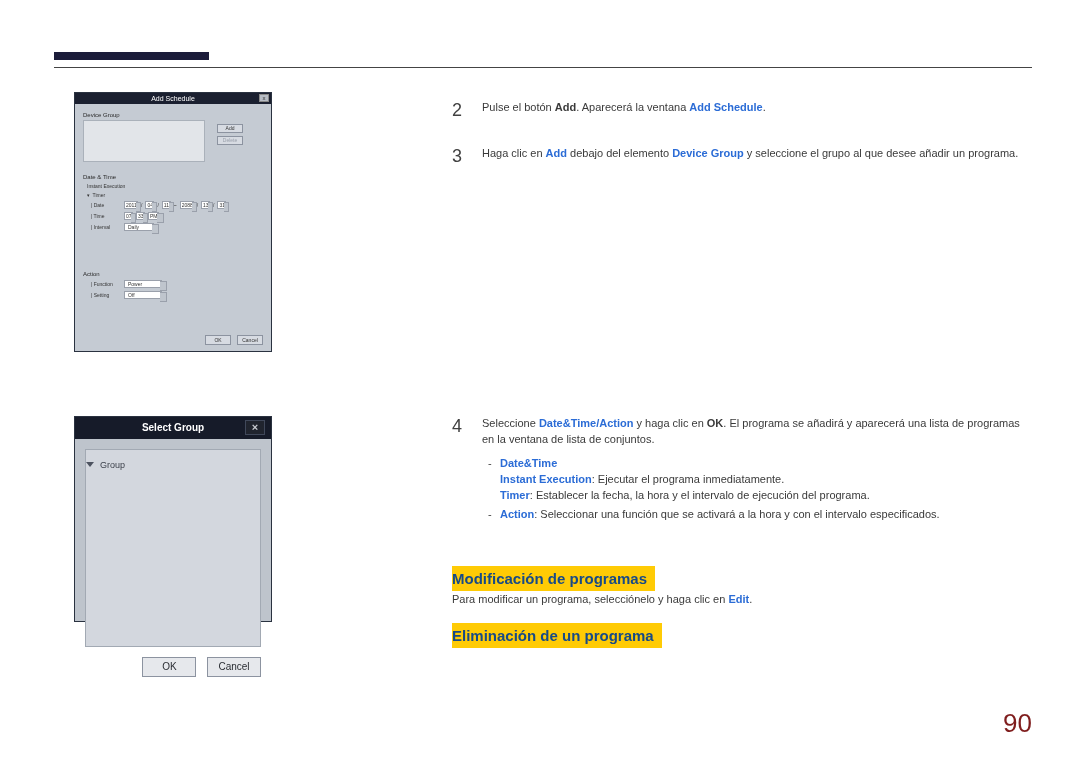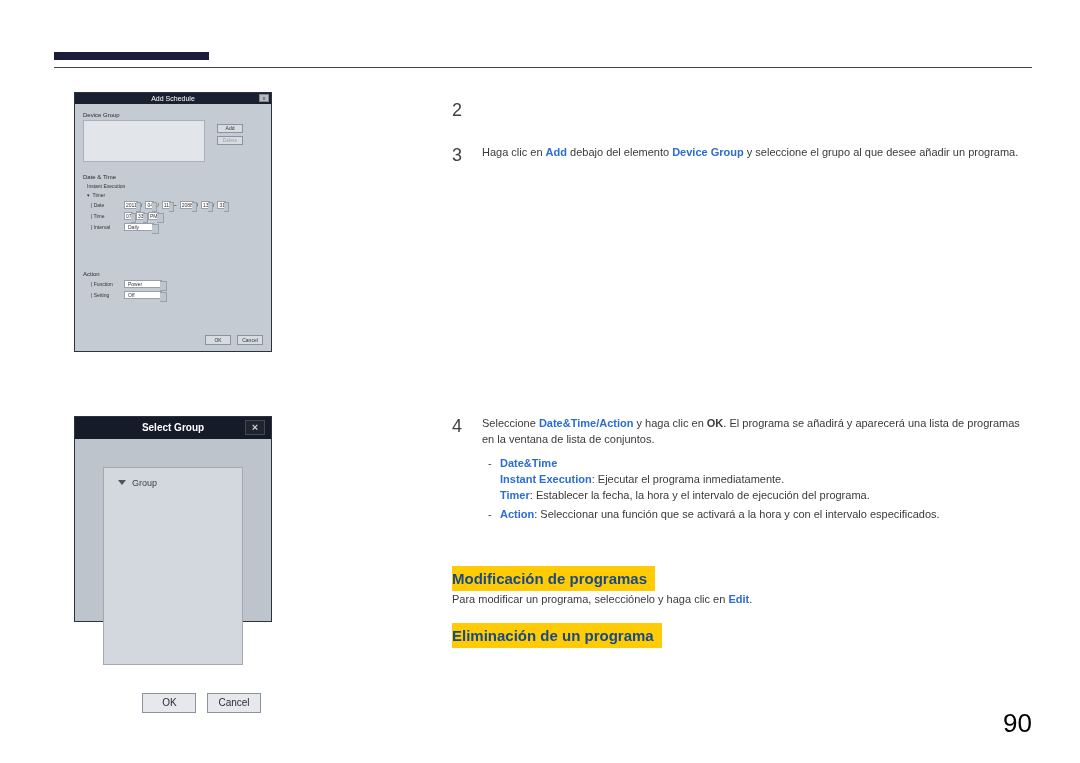--- a/index.html
+++ b/index.html
@@ -25,21 +25,21 @@
     left: 54px;
     right: 48px;
     height: 1px;
     background: #444;
   }
   .page-num {
     position: absolute;
     bottom: 24px;
     right: 48px;
     font-size: 26px;
-    color: #000000;
+    color: #7f1d1d;
     font-weight: 300;
     margin-top: 45px;
   }
   
   .dlg1 {
     position: absolute;
     top: 92px; left: 74px; width: 198px; height: 260px;
     background: #c5cbd3;
     border: 1px solid #2a3240;
     font-size: 5px;
@@ -99,22 +99,22 @@
   .dlg2-title{
     background:#161b29; color:#fff; text-align:center; font-size:10px;
     height:22px; line-height:22px; position:relative; font-weight:bold;
   }
   .dlg2-close{
     position:absolute; right:6px; top:3px; width:20px; height:15px;
     background:#20242e; color:#c9ccd2; text-align:center; line-height:13px;
     font-size:11px; border:1px solid #40485a; font-weight:bold;
   }
   .dlg2-area{
-    margin:28px; height:198px; background:#d3d7de; border:1px solid #a2a9b3;
-    padding:10px 14px; color:#3a3f49;
+    margin:10px; height:198px; background:#d3d7de; border:1px solid #a2a9b3;
+    padding:10px 0; color:#3a3f49;
   }
   .dlg2-area .tri{
     display:inline-block; width:0; height:0; border-left:4px solid transparent;
     border-right:4px solid transparent; border-top:5px solid #4d5360;
     margin-right:6px; vertical-align: 1px;
   }
   .dlg2-foot{ text-align:right; padding:0 10px 0 0; }
   .dlg2-foot .btn{
     display:inline-block; width:54px; height:20px; line-height:18px;
     background:#e6e8ec; border:1px solid #8c93a0; font-size:10px;
@@ -218,20 +218,25 @@
   </div>
   <div class="dlg2-foot">
     <span class="btn">OK</span>
     <span class="btn">Cancel</span>
   </div>
 </div>
 
 <div class="steps">
   <div class="step">
     <div class="step-num">2</div>
+    <div class="step-body">
+      <p>
+        <span>Pulse el botón </span><span class="bold">Add</span><span>. Aparecerá la ventana </span><span class="blue-bold">Add Schedule</span><span>.</span>
+      </p>
+    </div>
   </div>
   <div class="step">
     <div class="step-num">3</div>
     <div class="step-body">
       <p>
         <span>Haga clic en </span><span class="blue-bold">Add</span><span> debajo del elemento </span><span class="blue-bold">Device Group</span><span> y seleccione el grupo al que desee añadir un programa.</span>
       </p>
     </div>
   </div>
 </div>

